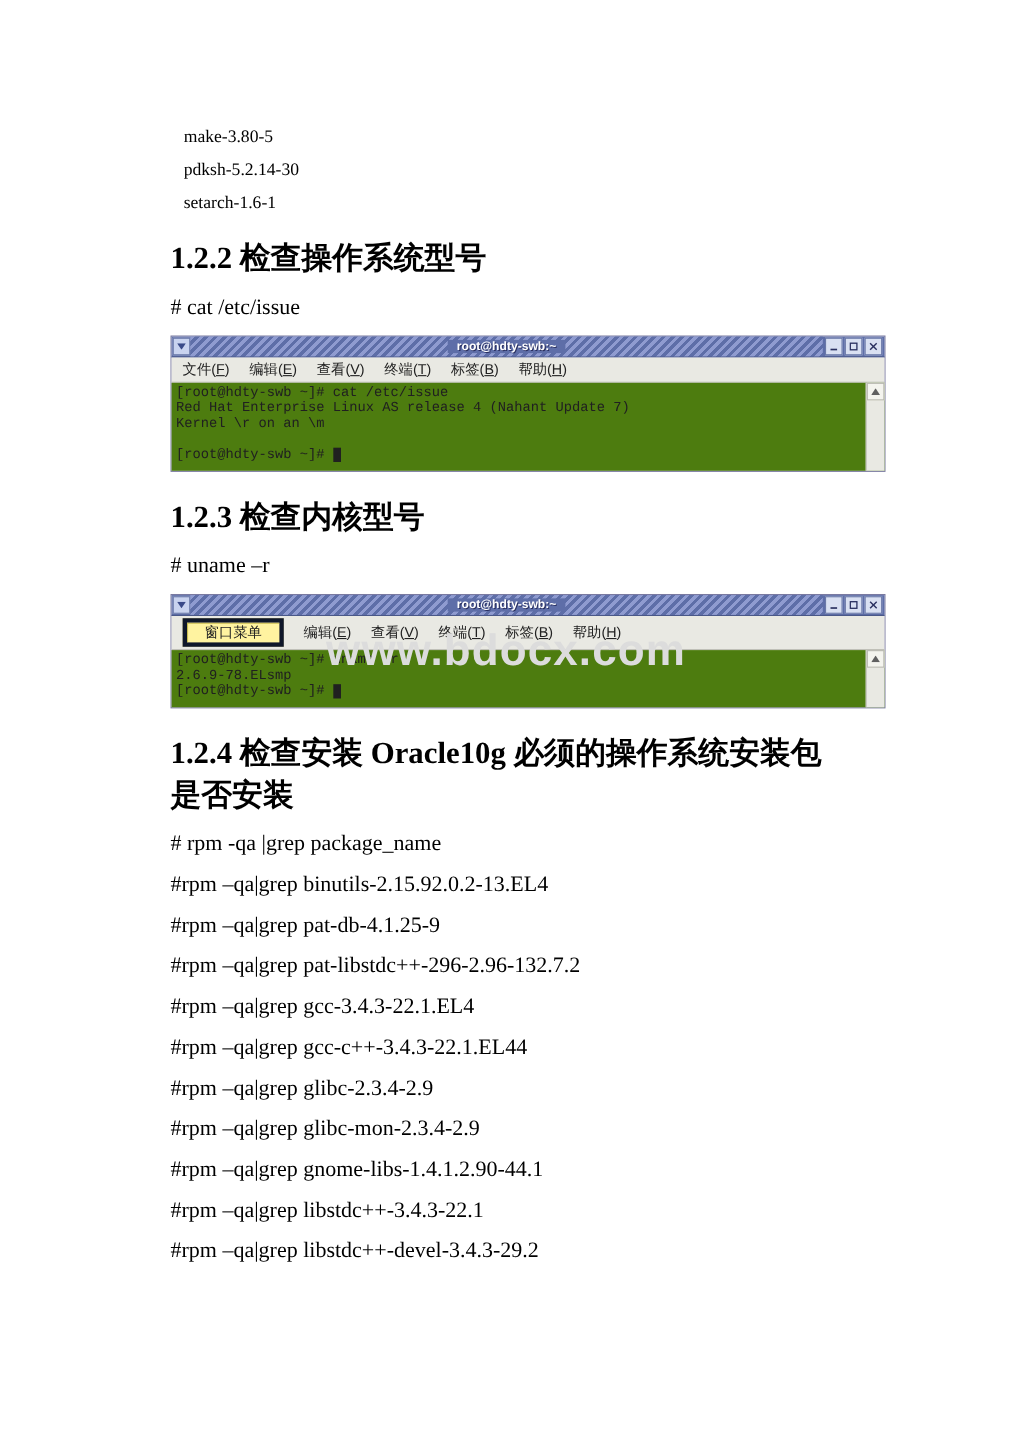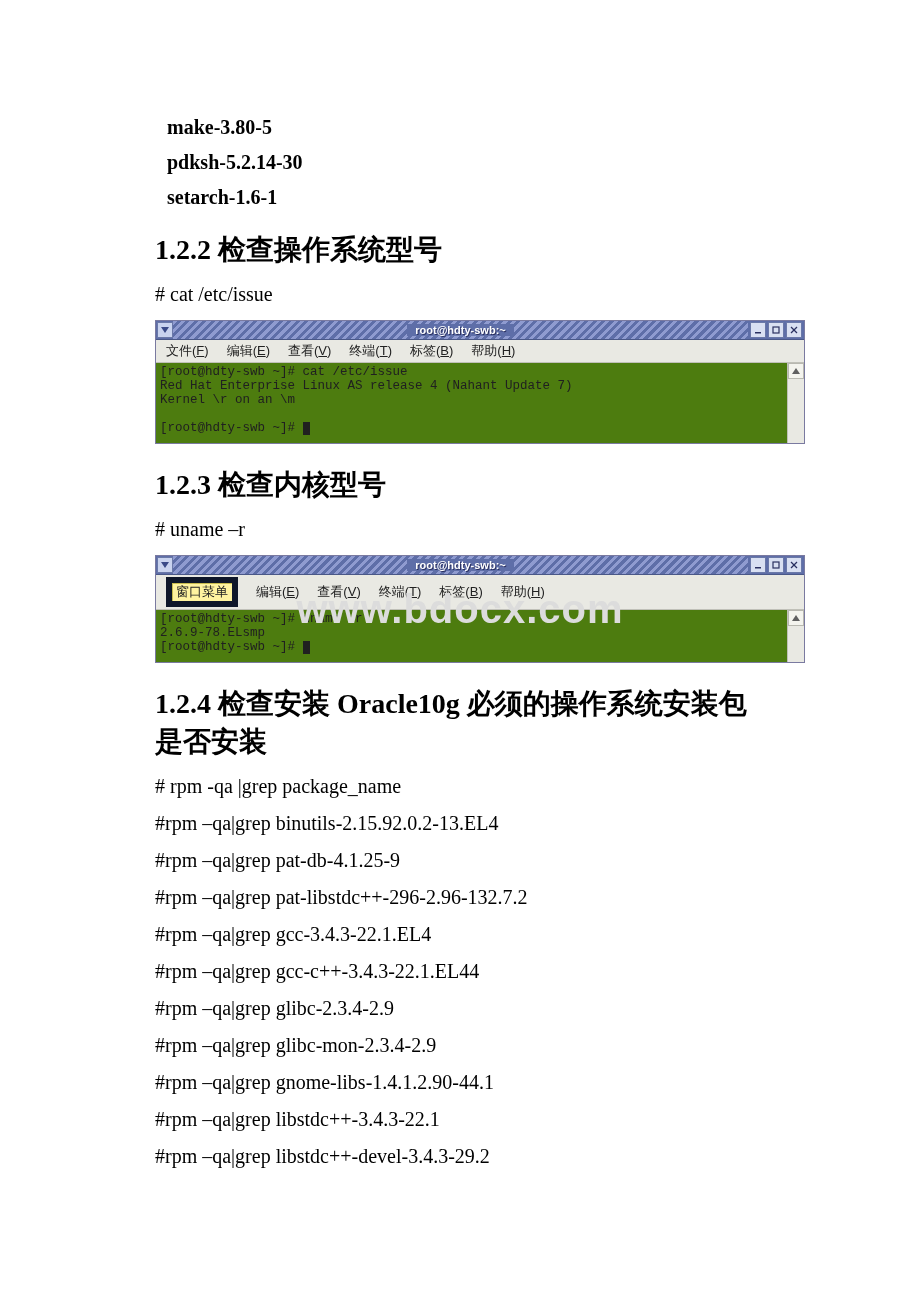--- a/index.html
+++ b/index.html
@@ -7,23 +7,22 @@
     padding: 0;
     background: #ffffff;
     font-family: "Times New Roman", serif;
     color: #000;
     width: 920px;
   }
   .page {
     padding: 110px 155px 40px 155px;
   }
   .bullet-line {
-    font-size: 20px;
+    font-size: 16px;
     margin: 6px 0 12px 0;
-    font-weight: bold;
   }
   .bullet-line .box {
     display: inline-block;
     width: 11px;
     margin-right: 1px;
   }
   h3.section {
     font-size: 28px;
     font-weight: bold;
     margin: 22px 0 14px 0;
@@ -105,22 +104,22 @@
     background: #e9e9e3;
     border-bottom: 1px solid #c0c0b8;
     font-family: "SimSun", sans-serif;
     font-size: 13px;
     color: #222;
   }
   .menubar .mi { white-space: nowrap; }
   .menubar .ul { text-decoration: underline; }
   .menubtn {
     background: #fff3a0;
-    border: 6px solid #0f172a;
-    padding: 0px 4px;
+    border: 4px solid #0f172a;
+    padding: 0px 16px;
     font-family: "SimSun", sans-serif;
     font-size: 13px;
     box-shadow: 1px 1px 0 #c8bc50 inset;
     text-align: center;
   }
   .termbody {
     display: flex;
     align-items: stretch;
     background: #4d7c0f;
   }

